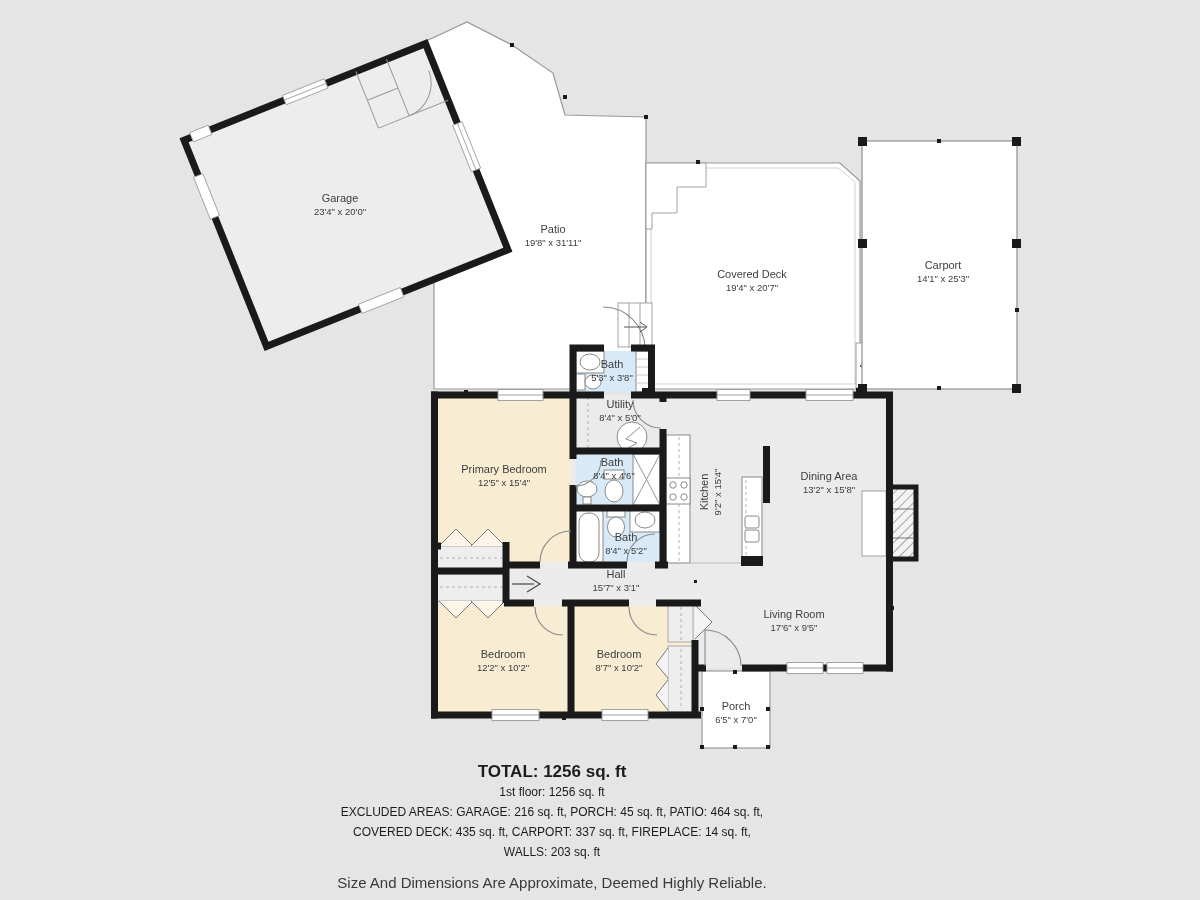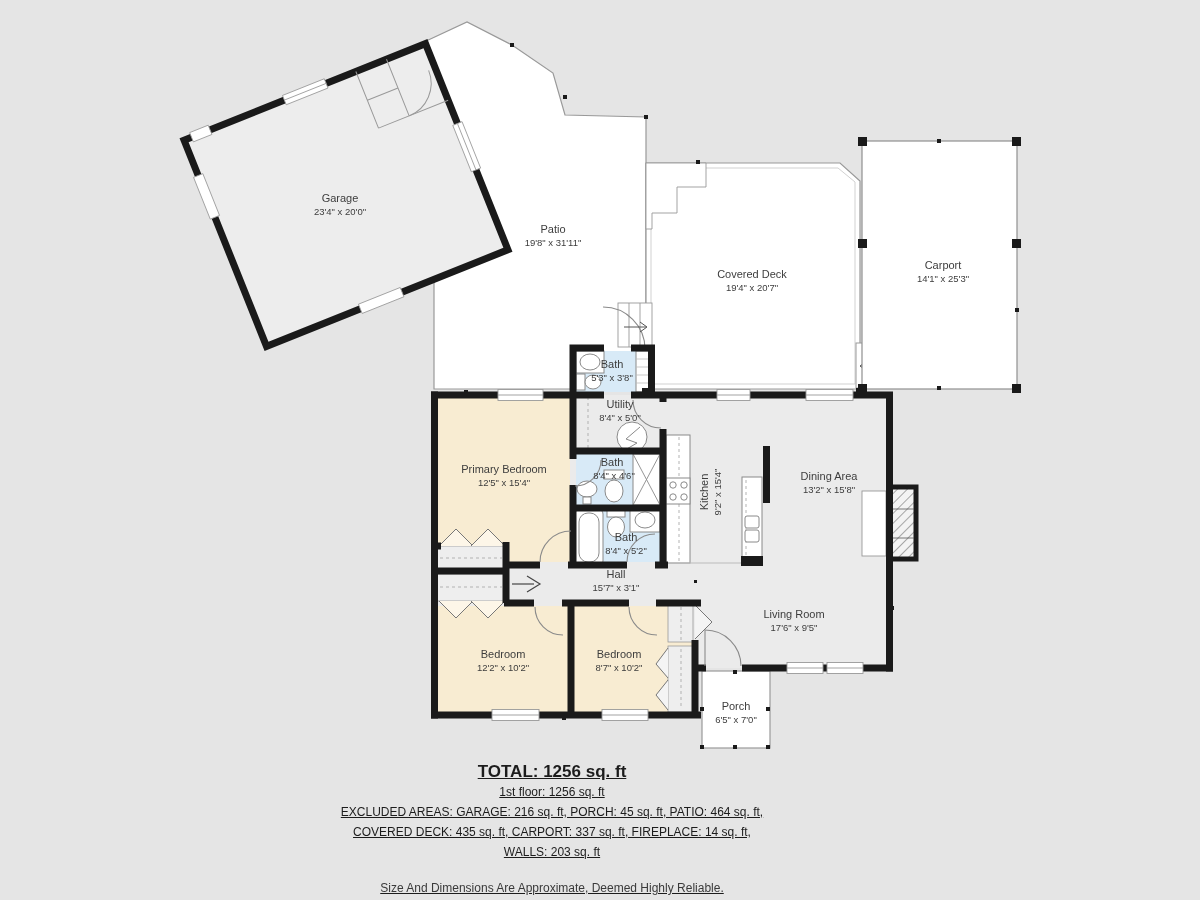--- a/index.html
+++ b/index.html
@@ -2,24 +2,24 @@
 <html><head>
 <meta charset="utf-8">
 <style>
   html,body{margin:0;padding:0;background:#fff;}
   .page{position:relative;width:1200px;height:900px;background:#e5e5e5;overflow:hidden;
         font-family:"Liberation Sans",sans-serif;}
   .plan-svg{display:block;}
   text{font-family:"Liberation Sans",sans-serif;fill:#3d3d3d;}
   .room-name{font-size:11px;}
   .room-dims{font-size:9.5px;}
-  .summary{position:absolute;left:0;top:762px;width:1104px;text-align:center;color:#1c1c1c;text-decoration:underline;}
+  .summary{position:absolute;left:0;top:762px;width:1104px;text-align:center;color:#1c1c1c;}
   .summary .total{font-size:17px;font-weight:bold;line-height:20px;}
   .summary .line{font-size:12px;line-height:20px;}
-  .summary .disclaimer{font-size:12px;margin-top:19px;color:#3a3a3a;}
+  .summary .disclaimer{font-size:15px;margin-top:12px;color:#3a3a3a;}
   .wall{stroke:#1a1a1a;stroke-width:7;fill:none;stroke-linecap:butt;}
   .thinwall{stroke:#999;stroke-width:1.2;fill:#fff;}
   .fixture{stroke:#8a8a8a;stroke-width:1;fill:#fff;}
   .arc{stroke:#8a8a8a;stroke-width:1.1;fill:none;}
   .dash{stroke:#aaa;stroke-width:0.9;fill:none;stroke-dasharray:3,3;}
   .tick{fill:#1a1a1a;}
 </style>
 </head>
 <body>
 

